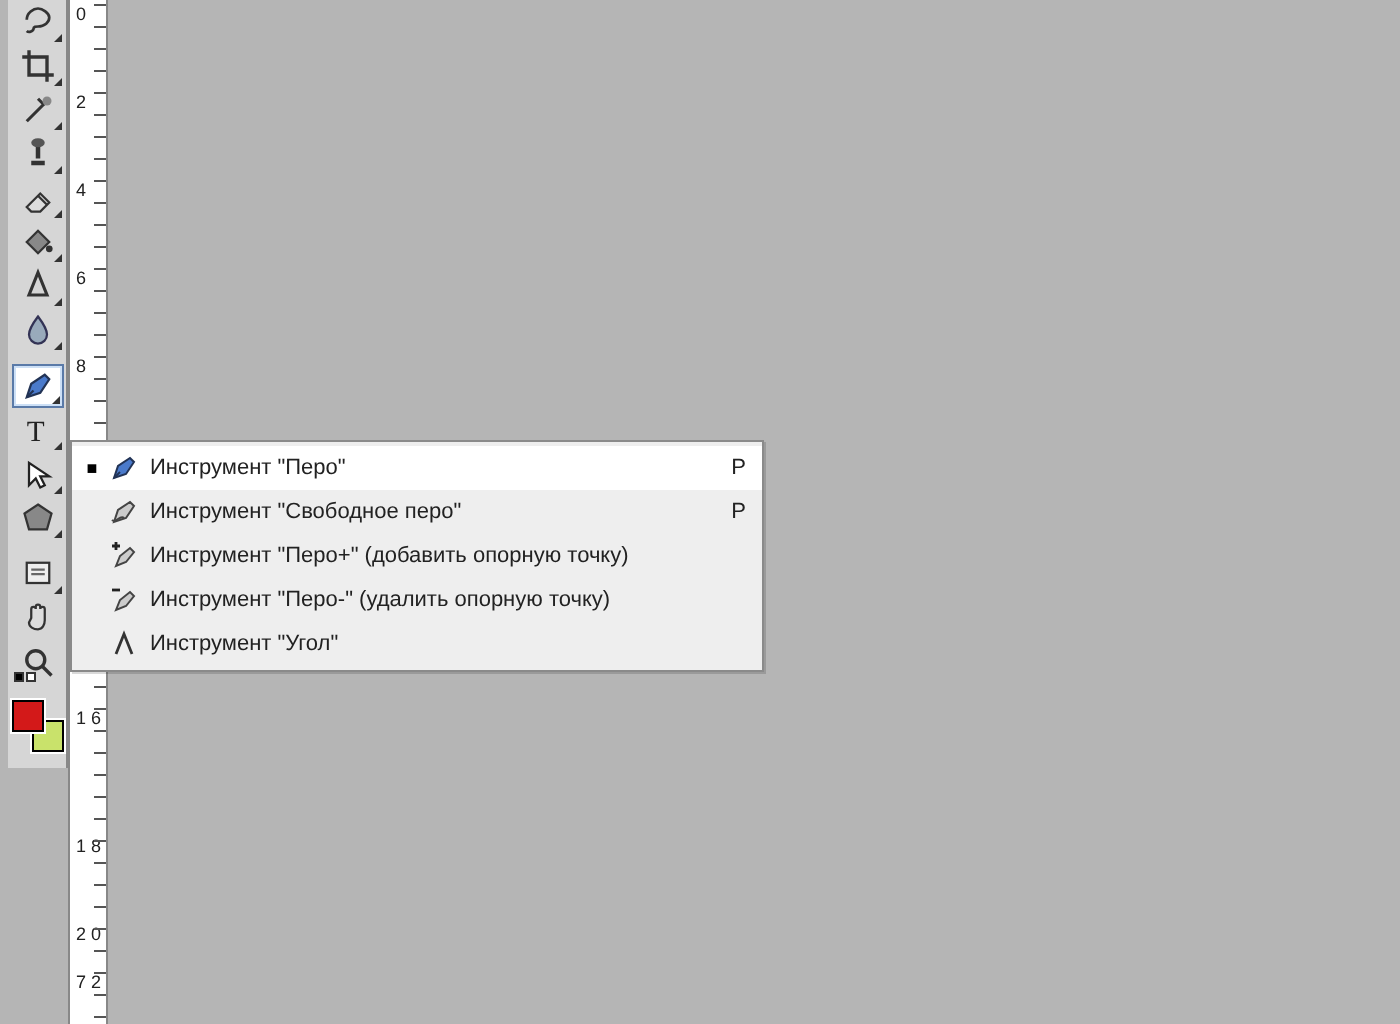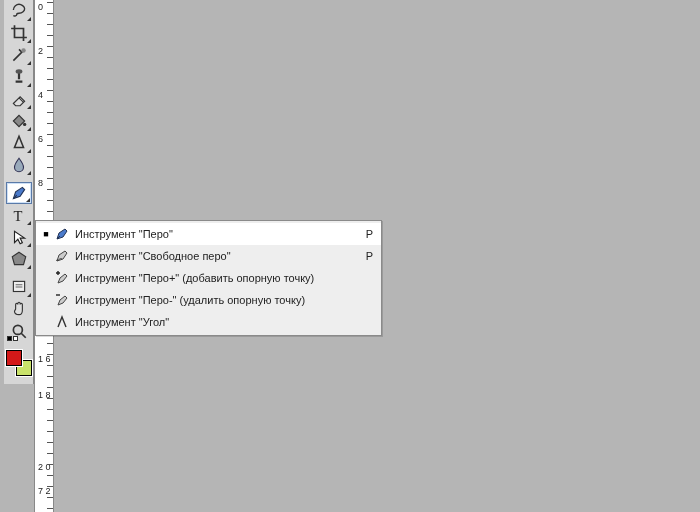--- a/index.html
+++ b/index.html
@@ -219,21 +219,21 @@
   <div class="ruler-num" style="top:136px">6</div>
   <div class="ruler-num" style="top:180px">8</div>
   <div class="ruler-num" style="top:224px">1
 0</div>
   <div class="ruler-num" style="top:268px">1
 2</div>
   <div class="ruler-num" style="top:312px">1
 4</div>
   <div class="ruler-num" style="top:356px">1
 6</div>
-  <div class="ruler-num" style="top:392px">1
+  <div class="ruler-num" style="top:420px">1
 8</div>
   <div class="ruler-num" style="top:464px">2
 0</div>
   <div class="ruler-num" style="top:488px">7
 2</div>
 <div class="tick" style="top: 2px;"></div>
     <div class="tick" style="top: 13px;"></div>
     <div class="tick" style="top: 24px;"></div>
     <div class="tick" style="top: 35px;"></div>
     <div class="tick" style="top: 46px;"></div>

